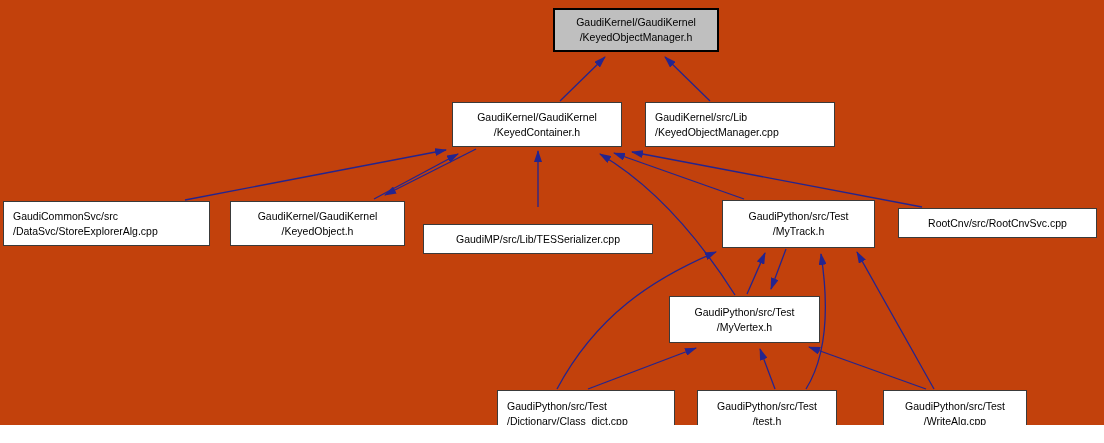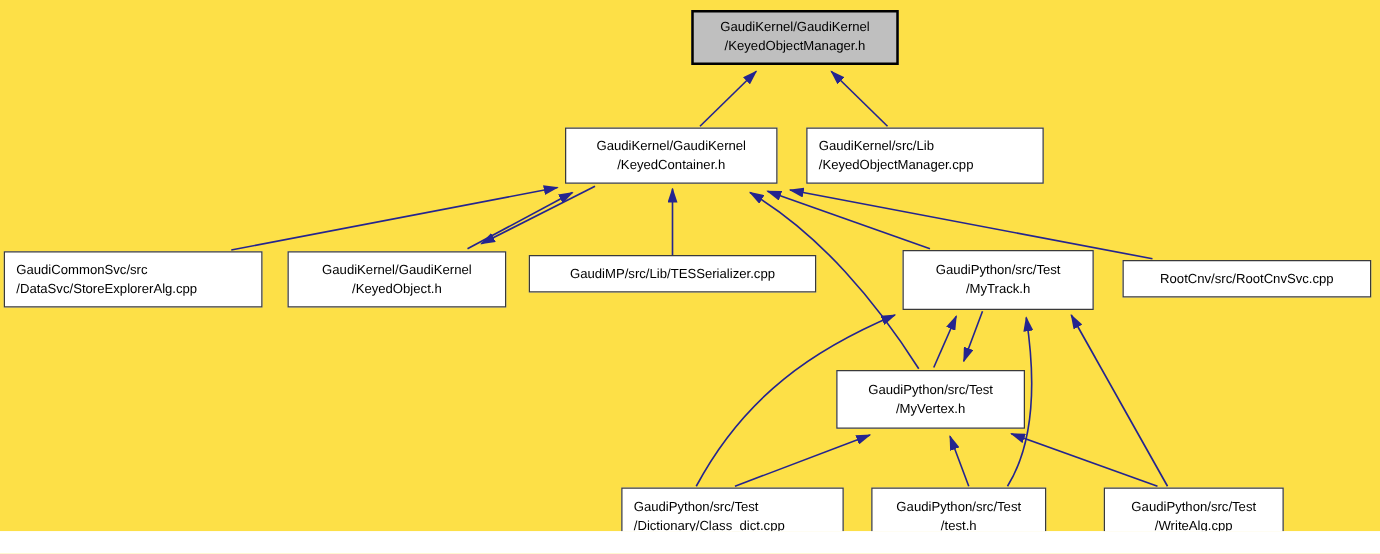--- a/index.html
+++ b/index.html
@@ -6,21 +6,21 @@
     --edge:#24248f;
     --node:#ffffff;
     --highlight:#bfbfbf;
     --border:#3a3a3a;
     --text:#000000;
   }
   html,body{margin:0;padding:0;background:#ffffff;}
   .canvas{
     position:relative;
     width:1104px;height:425px;
-    background:#fde047;
+    background:#c2410c;
     font-family:"Liberation Sans", sans-serif;
     overflow:hidden;
   }
   .edges{position:absolute;left:0;top:0;width:1104px;height:443px;}
   .edge{stroke:var(--edge);stroke-width:1.3;fill:none;}
   .arrowhead{fill:var(--edge);}
   .node{
     position:absolute;
     box-sizing:border-box;
     background:var(--node);
@@ -84,21 +84,21 @@
 
   <div class="node left" style="left:645px;top:102px;width:190px;height:45px;">GaudiKernel/src/Lib
 /KeyedObjectManager.cpp</div>
 
   <div class="node left" style="left:3px;top:201px;width:207px;height:45px;">GaudiCommonSvc/src
 /DataSvc/StoreExplorerAlg.cpp</div>
 
   <div class="node" style="left:230px;top:201px;width:175px;height:45px;">GaudiKernel/GaudiKernel
 /KeyedObject.h</div>
 
-  <div class="node" style="left:423px;top:204px;width:230px;height:30px;">GaudiMP/src/Lib/TESSerializer.cpp</div>
+  <div class="node" style="left:423px;top:224px;width:230px;height:30px;">GaudiMP/src/Lib/TESSerializer.cpp</div>
 
   <div class="node" style="left:722px;top:200px;width:153px;height:48px;">GaudiPython/src/Test
 /MyTrack.h</div>
 
   <div class="node" style="left:898px;top:208px;width:199px;height:30px;text-align:center;">RootCnv/src/RootCnvSvc.cpp</div>
 
   <div class="node" style="left:669px;top:296px;width:151px;height:47px;">GaudiPython/src/Test
 /MyVertex.h</div>
 
   <div class="node left" style="left:497px;top:390px;width:178px;height:47px;">GaudiPython/src/Test

